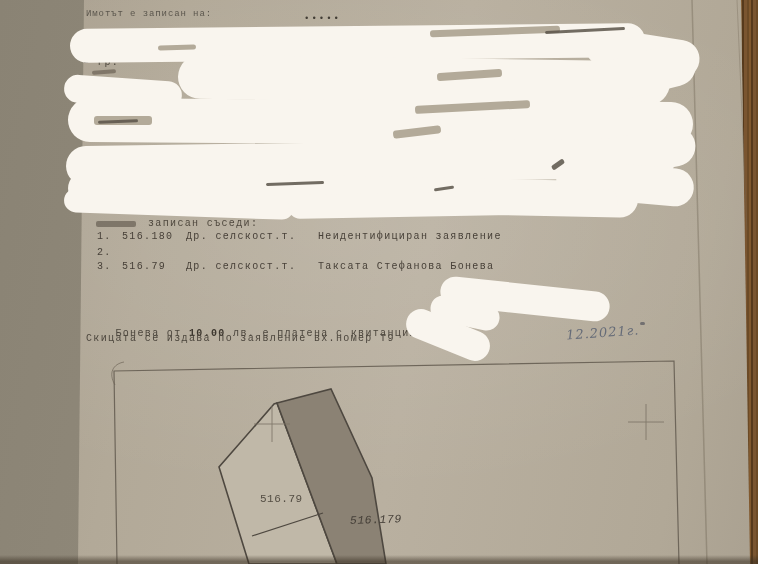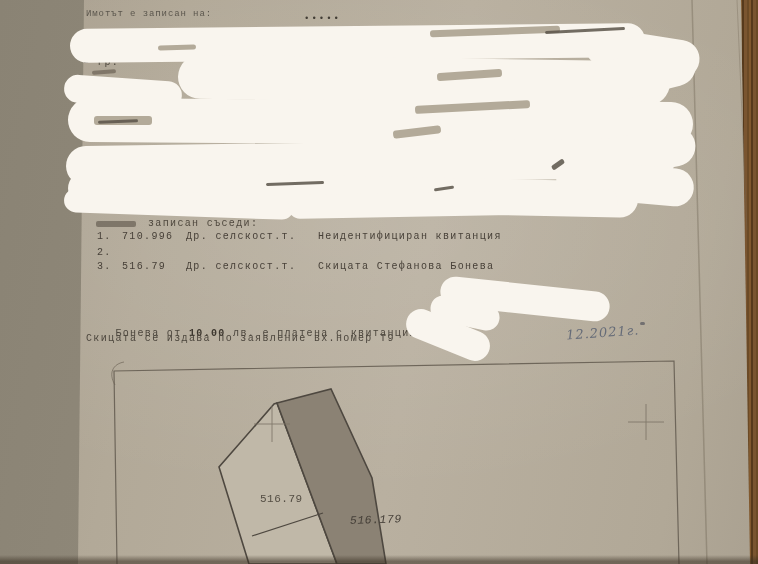--- a/index.html
+++ b/index.html
@@ -44,32 +44,32 @@
   <div class="txt t-head" style="left:86px;top:9px;">Имотът е записан на:</div>
   <div class="txt" style="left:304px;top:14px;font-size:9px;letter-spacing:2px;color:#423d35;">•••••</div>
   <div class="txt" style="left:83px;top:57px;font-size:10px;letter-spacing:1.2px;color:#4c463c;">– гр.</div>
   <div class="smudge" style="left:92px;top:70px;width:24px;height:4px;background:rgba(70,60,48,.45);transform:rotate(-4deg);"></div>
 
   <div class="smudge" style="left:96px;top:221px;width:40px;height:6px;background:rgba(72,64,54,.5);"></div>
   <div class="txt t-list" style="left:148px;top:218px;color:#4f483e;">записан съседи:</div>
 
   <div>
     <span class="txt t-list" style="left:97px;top:231px;">1.</span>
-    <span class="txt t-list" style="left:122px;top:231px;">710.996</span>
+    <span class="txt t-list" style="left:122px;top:231px;">516.180</span>
     <span class="txt t-list" style="left:186px;top:231px;">Др. селскост.т.</span>
-    <span class="txt t-list" style="left:318px;top:231px;">Неидентифициран квитанция</span>
+    <span class="txt t-list" style="left:318px;top:231px;">Неидентифициран заявление</span>
   </div>
   <div>
     <span class="txt t-list" style="left:97px;top:247px;">2.</span>
   </div>
   <div>
     <span class="txt t-list" style="left:97px;top:261px;">3.</span>
     <span class="txt t-list" style="left:122px;top:261px;">516.79</span>
     <span class="txt t-list" style="left:186px;top:261px;">Др. селскост.т.</span>
-    <span class="txt t-list" style="left:318px;top:261px;">Скицата Стефанова Бонева</span>
+    <span class="txt t-list" style="left:318px;top:261px;">Таксата Стефанова Бонева</span>
   </div>
 
   <div class="txt t-fee" style="left:86px;top:317px;">
     <span>Бонева от</span><span> </span><span class="b">10.00</span><span> </span><span>лв. е платена с квитанция</span><span> </span><span class="b">№</span><span> </span><span>3</span>
   </div>
   <div class="txt t-fee" style="left:86px;top:333px;">Скицата се издава по заявление вх.номер Т9</div>
 
   <div class="hand" style="left:566px;top:325px;">12.2021г.</div>
   <div class="smudge" style="left:640px;top:322px;width:5px;height:3px;background:rgba(70,72,84,.6);z-index:14;"></div>
 

